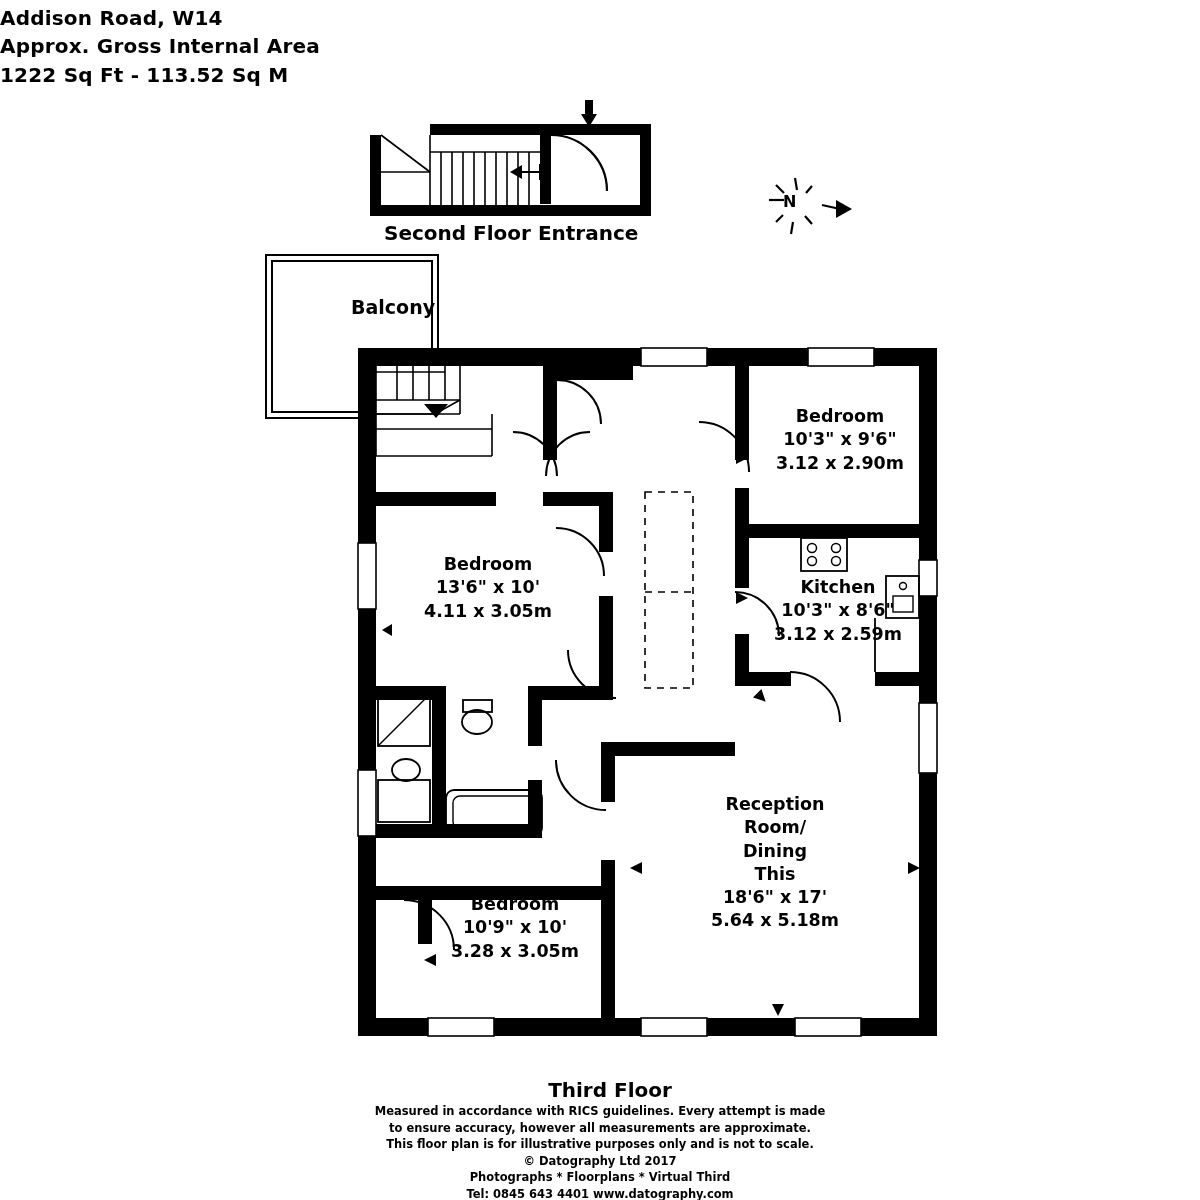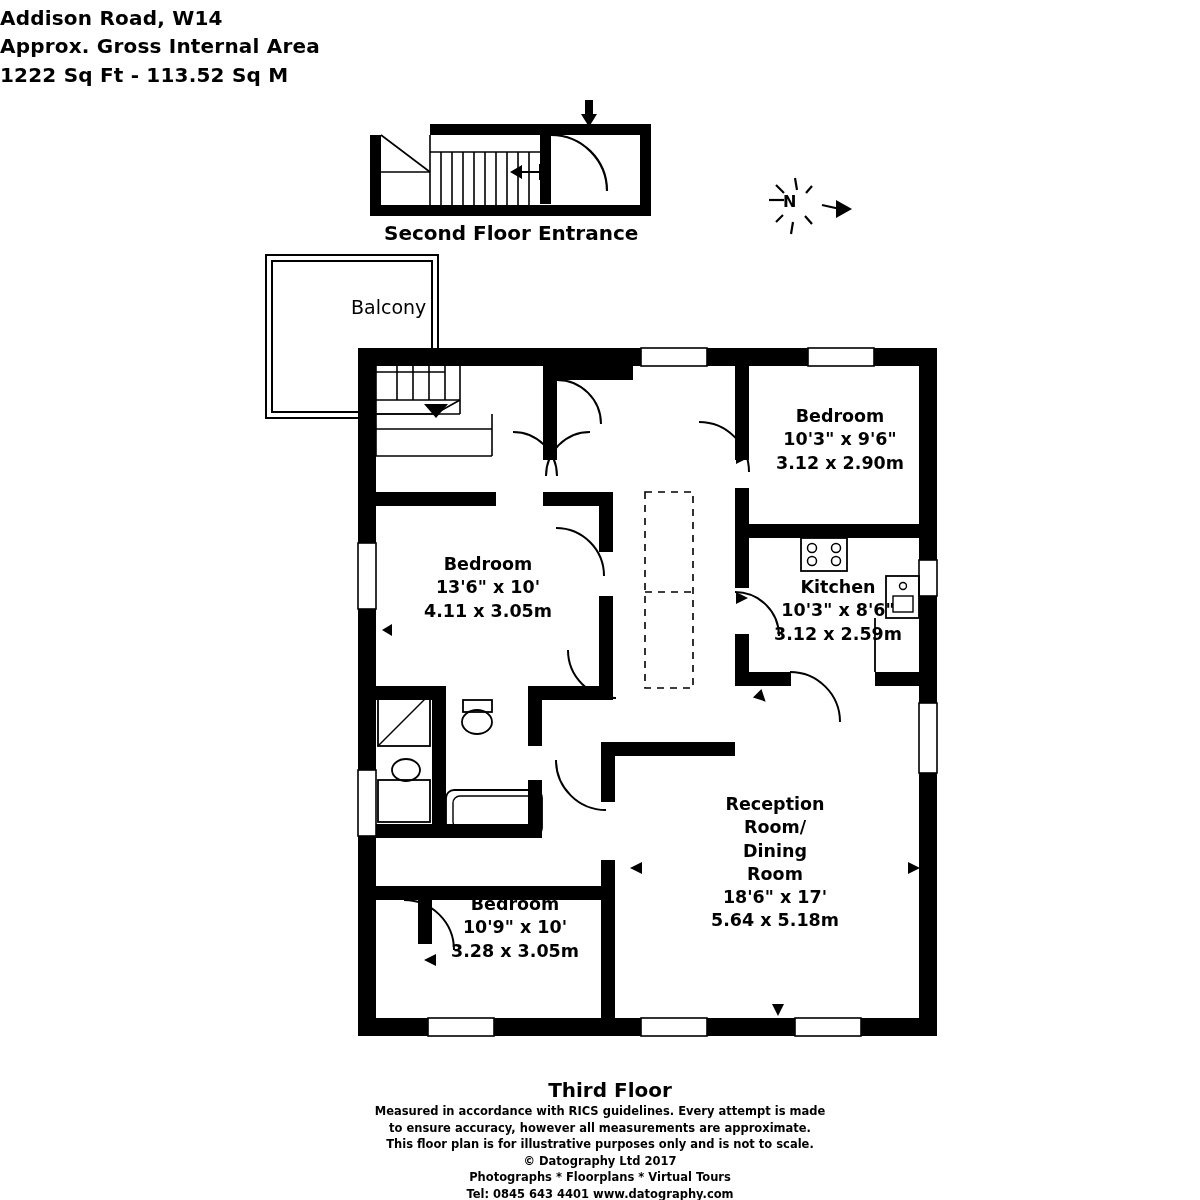--- a/index.html
+++ b/index.html
@@ -54,21 +54,21 @@
     font-weight: bold;
     font-size: 17.5px;
     line-height: 1.33;
     white-space: nowrap;
   }
   .room-label .nm { display: block; }
   .room-label .d1 { display: block; }
   .room-label .d2 { display: block; }
   .balcony-label {
     position: absolute;
-    font-weight: normal;
+    font-weight: bold;
     font-size: 19px;
     white-space: nowrap;
   }
   
   .footer {
     position: absolute;
     left: 0;
     top: 1103px;
     width: 1200px;
     text-align: center;
@@ -341,27 +341,27 @@
   <div class="room-label" style="left:415px; top:893px; width:200px;">
     <span class="nm">Bedroom</span>
     <span class="d1">10'9" x 10'</span>
     <span class="d2">3.28 x 3.05m</span>
   </div>
 
   <div class="room-label" style="left:680px; top:793px; width:190px;">
     <span class="nm">Reception</span>
     <span class="nm">Room/</span>
     <span class="nm">Dining</span>
-    <span class="nm">Room</span>
+    <span class="nm">This</span>
     <span class="d1">18'6" x 17'</span>
     <span class="d2">5.64 x 5.18m</span>
   </div>
 
   <div class="footer">
     <div>Measured in accordance with RICS guidelines. Every attempt is made</div>
     <div>to ensure accuracy, however all measurements are approximate.</div>
     <div>This floor plan is for illustrative purposes only and is not to scale.</div>
     <div>© Datography Ltd 2017</div>
-    <div>Photographs * Floorplans * Virtual Tours</div>
+    <div>Photographs * Floorplans * Virtual Third</div>
     <div>Tel: 0845 643 4401 www.datography.com</div>
   </div>
 
 </div>
 
 </body></html>

